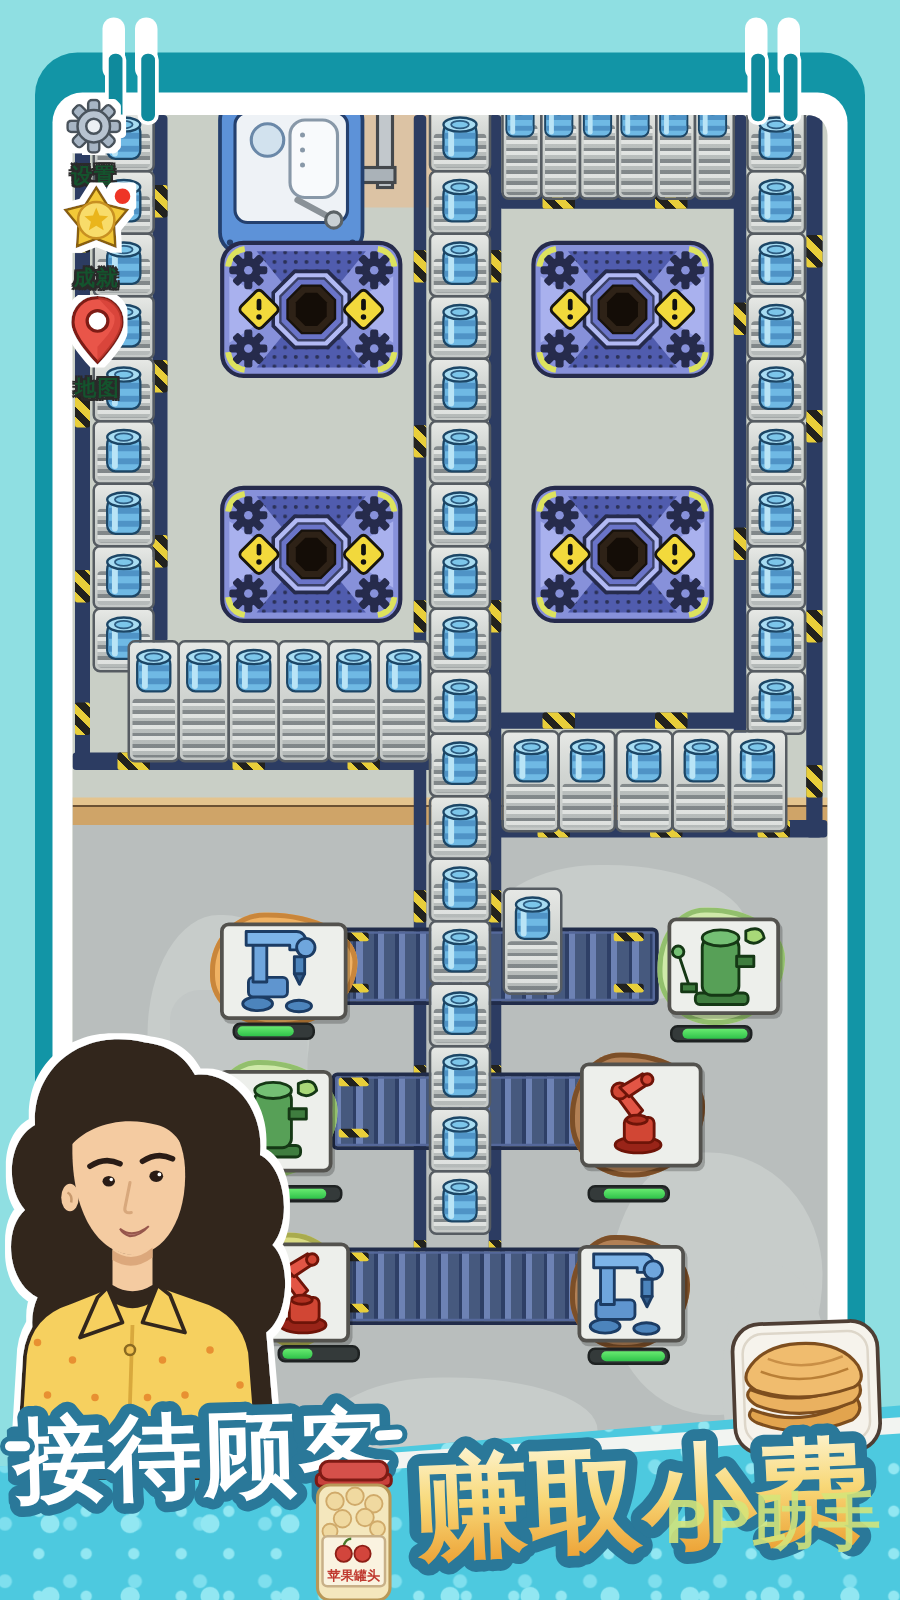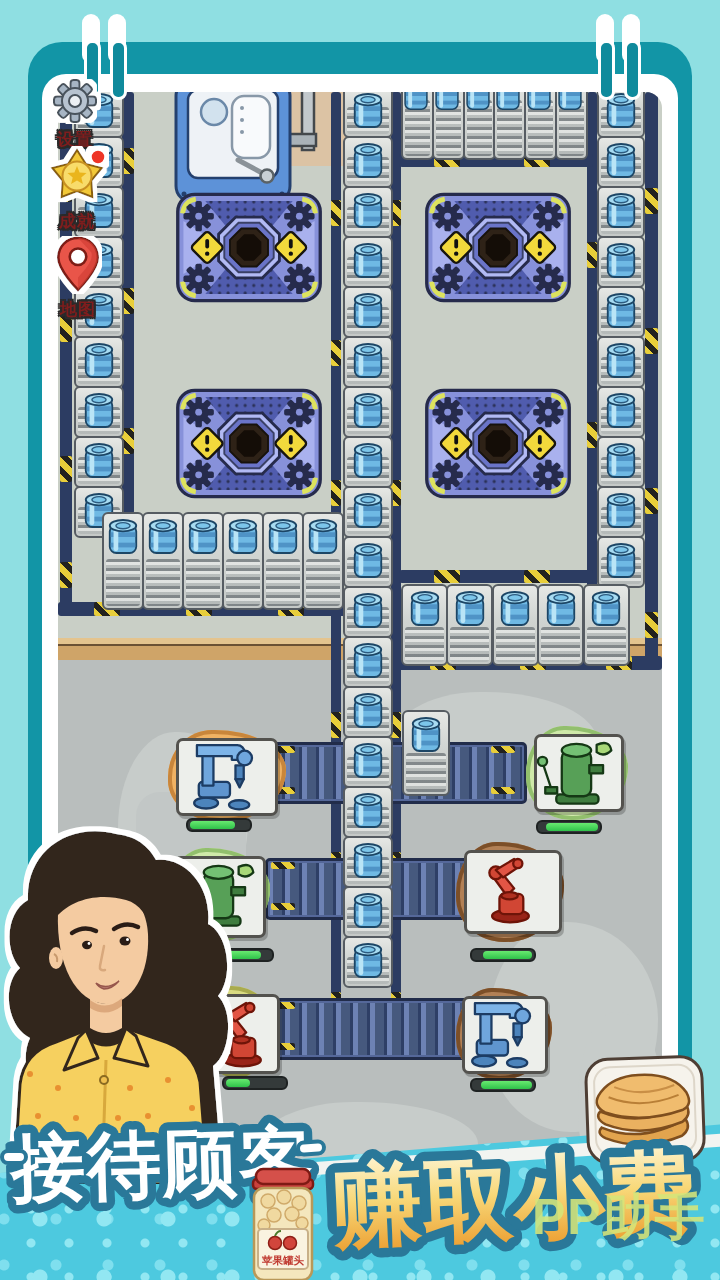--- a/index.html
+++ b/index.html
@@ -23,21 +23,21 @@
   .belt{position:absolute;border:3px solid #212c4a;border-radius:5px;
     background:repeating-linear-gradient(90deg,#6d82b4 0 5px,#46597e 5px 14px,#2e3f66 14px 17px);
     box-shadow:inset 0 0 0 2px #55689a;}
   
   .patch{position:absolute;border-radius:38% 62% 55% 45%/52% 44% 58% 46%;}
   .platform{position:absolute;background:#edefeb;border:3px solid #53524e;border-radius:7px;box-shadow:2px 3px 0 rgba(0,0,0,.22);}
   .bar{position:absolute;width:62px;height:10px;background:#343a3a;border:2px solid #1e2222;border-radius:6px;}
   .bar .fill{position:absolute;top:1px;bottom:1px;background:linear-gradient(180deg,#68ea70,#2fc24a);border-radius:4px;}
   
   .hud-btn{position:absolute;text-align:center;cursor:pointer;}
-  .hud-label{position:relative;color:#7f1d1d;font-weight:bold;font-size:17px;letter-spacing:1px;
+  .hud-label{position:relative;color:#14532d;font-weight:bold;font-size:17px;letter-spacing:1px;
     text-shadow:0 2px 0 #2a2a2a,0 -2px 0 #2a2a2a,2px 0 0 #2a2a2a,-2px 0 0 #2a2a2a,2px 2px 0 #2a2a2a,-2px 2px 0 #2a2a2a,2px -2px 0 #2a2a2a,-2px -2px 0 #2a2a2a;}
   
   #banner{left:0;top:1118px;width:720px;height:162px;background-color:#4dc9df;
     background-image:radial-gradient(circle,#92e7f2 0 7px,transparent 8px),radial-gradient(circle,#7fdfee 0 5px,transparent 6px),radial-gradient(circle,#92e7f2 0 4px,transparent 5px);
     background-size:64px 58px,52px 46px,38px 34px;background-position:8px 14px,30px 32px,50px 6px;
     clip-path:polygon(0 34%,40% 26%,100% 4%,100% 100%,0 100%);}
   #white-strip{left:272px;top:1149px;width:460px;height:13px;background:#f2f4f1;transform:rotate(-4deg);border-radius:3px;}
   .dash{position:absolute;background:#fff;border:4px solid #2a7899;border-radius:9px;}
   #watermark{left:532px;top:1184px;width:190px;font-size:50px;font-weight:bold;color:rgba(213,229,122,.88);letter-spacing:2px;}
   svg text.slogan{font-family:"Liberation Sans",sans-serif;font-weight:bold;paint-order:stroke;stroke-linejoin:round;}

